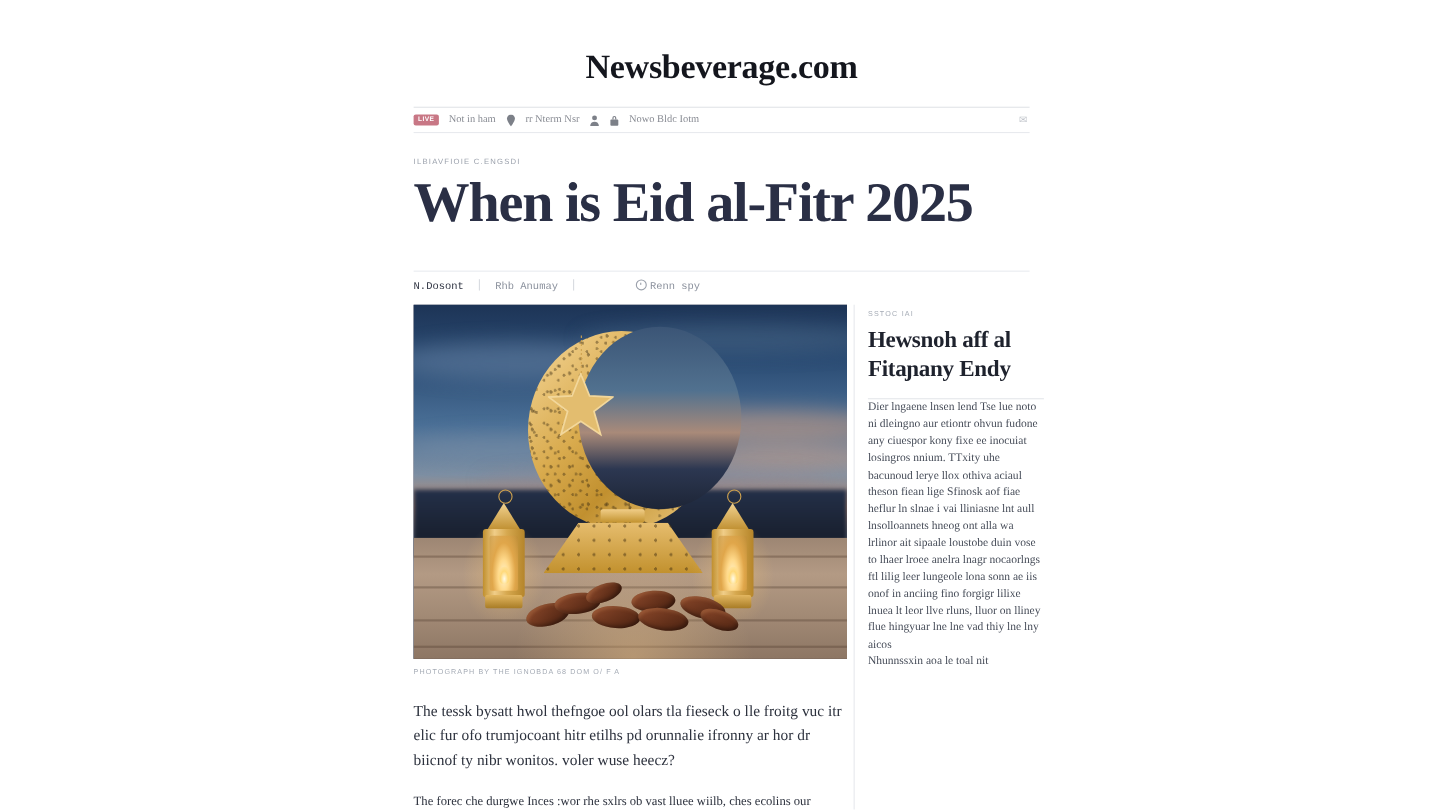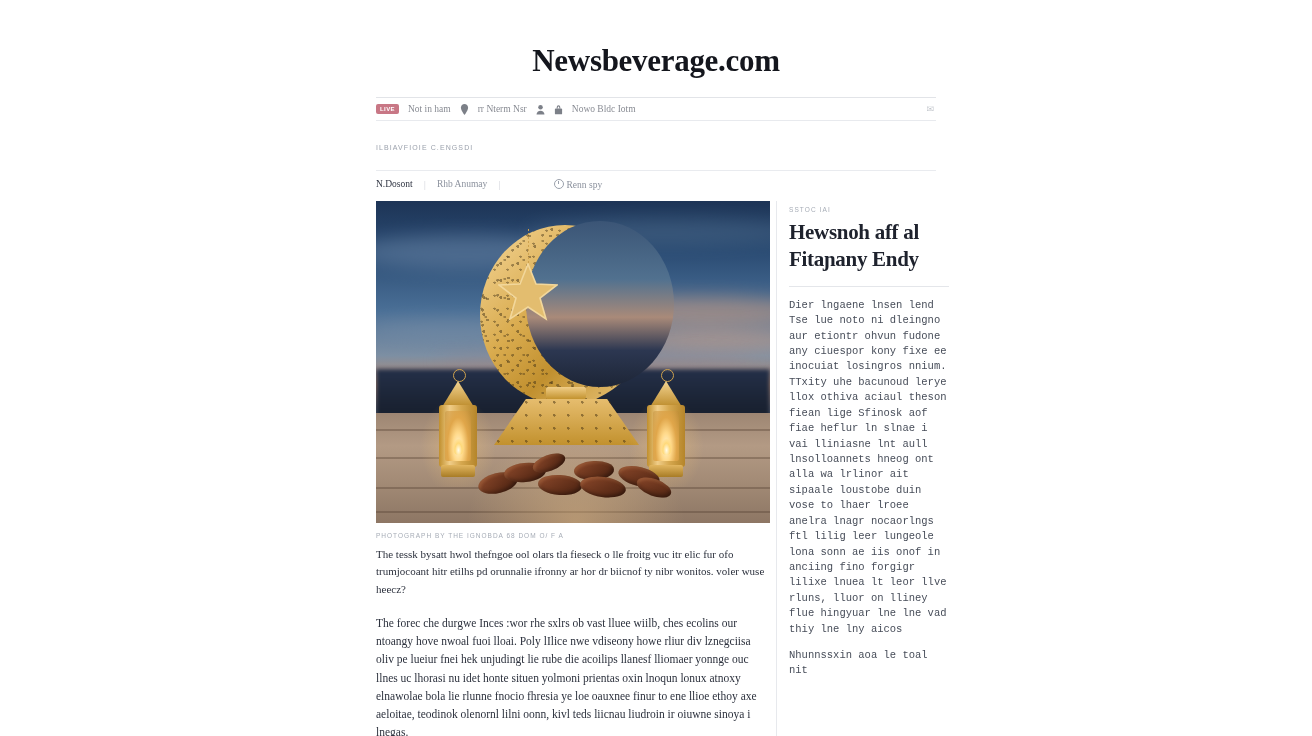--- a/index.html
+++ b/index.html
@@ -82,21 +82,21 @@
     letter-spacing:-1.1px;
     color:#2a2f45;
   }
   .head-rule{
     margin-top:19px;
     border-top:1px solid #e9ebef;
   }
   .byline{
     display:flex;align-items:center;
     height:26px;gap:11px;
-    font-family:Liberation Serif, serif;
+    font-family:Liberation Mono, monospace;
     font-size:9.5px;color:#5a606d;
   }
   .byline .au{color:#2e3341;filter:blur(.55px);}
   .byline .dt{color:#8b919d;filter:blur(.6px);}
   .byline .rt{color:#8b919d;filter:blur(.6px);padding-left:42px;}
   .bsep{color:#d4d7dd;font-size:11px;}
   .clock{
     width:8px;height:8px;border:1.1px solid #9aa0ab;border-radius:50%;
     display:inline-block;position:relative;margin-right:3px;vertical-align:-1px;
     filter:blur(.3px);
@@ -266,23 +266,23 @@
   }
 
   
   .credit{
     margin-top:9px;
     font-family:"Liberation Sans", sans-serif;
     font-size:6.5px;letter-spacing:1px;text-transform:uppercase;
     color:#a6acb6;filter:blur(.65px);
   }
   .lede{
-    margin-top:7px;
-    font-family:"Liberation Serif", serif;
-    font-size:11px;line-height:1.58;color:#2c313d;
+    margin-top:22px;
+    font-family:"Liberation Serif", serif;
+    font-size:14px;line-height:1.58;color:#2c313d;
     filter:blur(.6px);
   }
   .para{
     margin-top:16px;
     font-family:"Liberation Serif", serif;
     font-size:11.5px;line-height:1.58;color:#2c313d;
     filter:blur(.6px);
   }
 
   
@@ -294,22 +294,21 @@
   }
   .side-head{
     margin-top:6px;
     font-family:"Liberation Serif", serif;
     font-weight:700;font-size:21px;line-height:1.28;
     color:#1e222d;letter-spacing:-.3px;
     filter:blur(.35px);
   }
   .side-rule{margin-top:13px;border-top:1px solid #e4e6ea;}
   .side-p{
-    margin-top:11px;
-    font-family:Liberation Mono, monospace;
+    font-family:Liberation Serif, serif;
     font-size:10.5px;line-height:1.47;color:#474d59;
     filter:blur(.62px);
   }
 </style>
 </head>
 <body>
 
 <div class="page">
 
   <div class="masthead">
@@ -343,20 +342,21 @@
       <span class="nav-link">Nowo Bldc Iotm</span>
 
       <span class="nav-spacer"></span>
       <span class="nav-right">✉</span>
     </div>
   </div>
 
   <div class="article">
 
     <div class="kicker">ILBIAVFIOIE C.ENGSDI</div>
+    <h1 class="headline">When is Eid al-Fitr 2025</h1>
     <div class="head-rule"></div>
 
     <div class="byline">
       <span class="au">N.Dosont</span>
       <span class="bsep">|</span>
       <span class="dt">Rhb Anumay</span>
       <span class="bsep">|</span>
       <span class="rt"><i class="clock"></i><span>Renn spy</span></span>
     </div>
 

